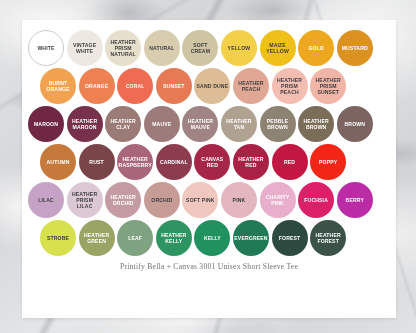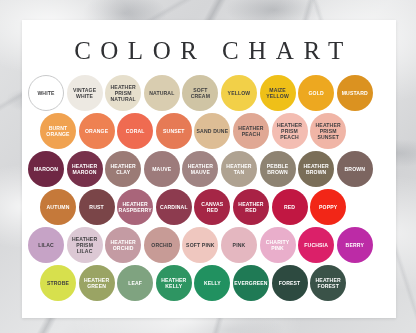--- a/index.html
+++ b/index.html
@@ -84,21 +84,20 @@
     letter-spacing:.25px;
     margin-top:6px;
   }
 </style>
 </head>
 <body>
 
 <div id="marble"></div>
 
 <div id="card">
-  <div id="title">COLOR CHART</div>
   <div id="grid">
       <div class="row">
         <div class="sw bordered" style="background: rgb(255, 255, 255); color: rgb(61, 61, 63);">
           <span>WHITE</span>
         </div>
         <div class="sw" style="background: rgb(237, 233, 226); color: rgb(61, 61, 63);">
           <span>VINTAGE WHITE</span>
         </div>
         <div class="sw" style="background: rgb(230, 223, 204); color: rgb(61, 61, 63);">
           <span>HEATHER PRISM NATURAL</span>
@@ -252,13 +251,14 @@
           <span>EVERGREEN</span>
         </div>
         <div class="sw" style="background: rgb(45, 74, 64); color: rgb(255, 255, 255);">
           <span>FOREST</span>
         </div>
         <div class="sw" style="background: rgb(58, 82, 72); color: rgb(255, 255, 255);">
           <span>HEATHER FOREST</span>
         </div>
       </div>
     </div>
+  <div id="footer">Printify Bella + Canvas 3001 Unisex Short Sleeve Tee</div>
 </div>
 
 </body></html>

